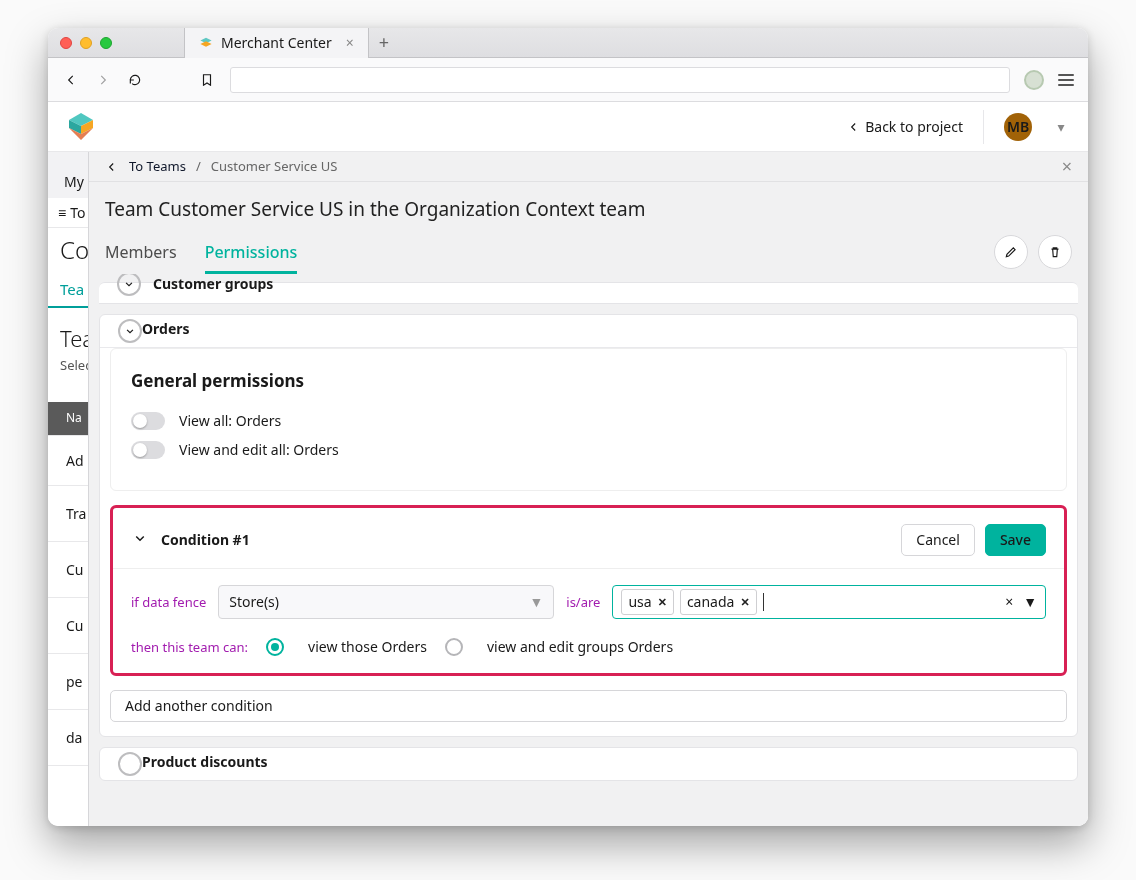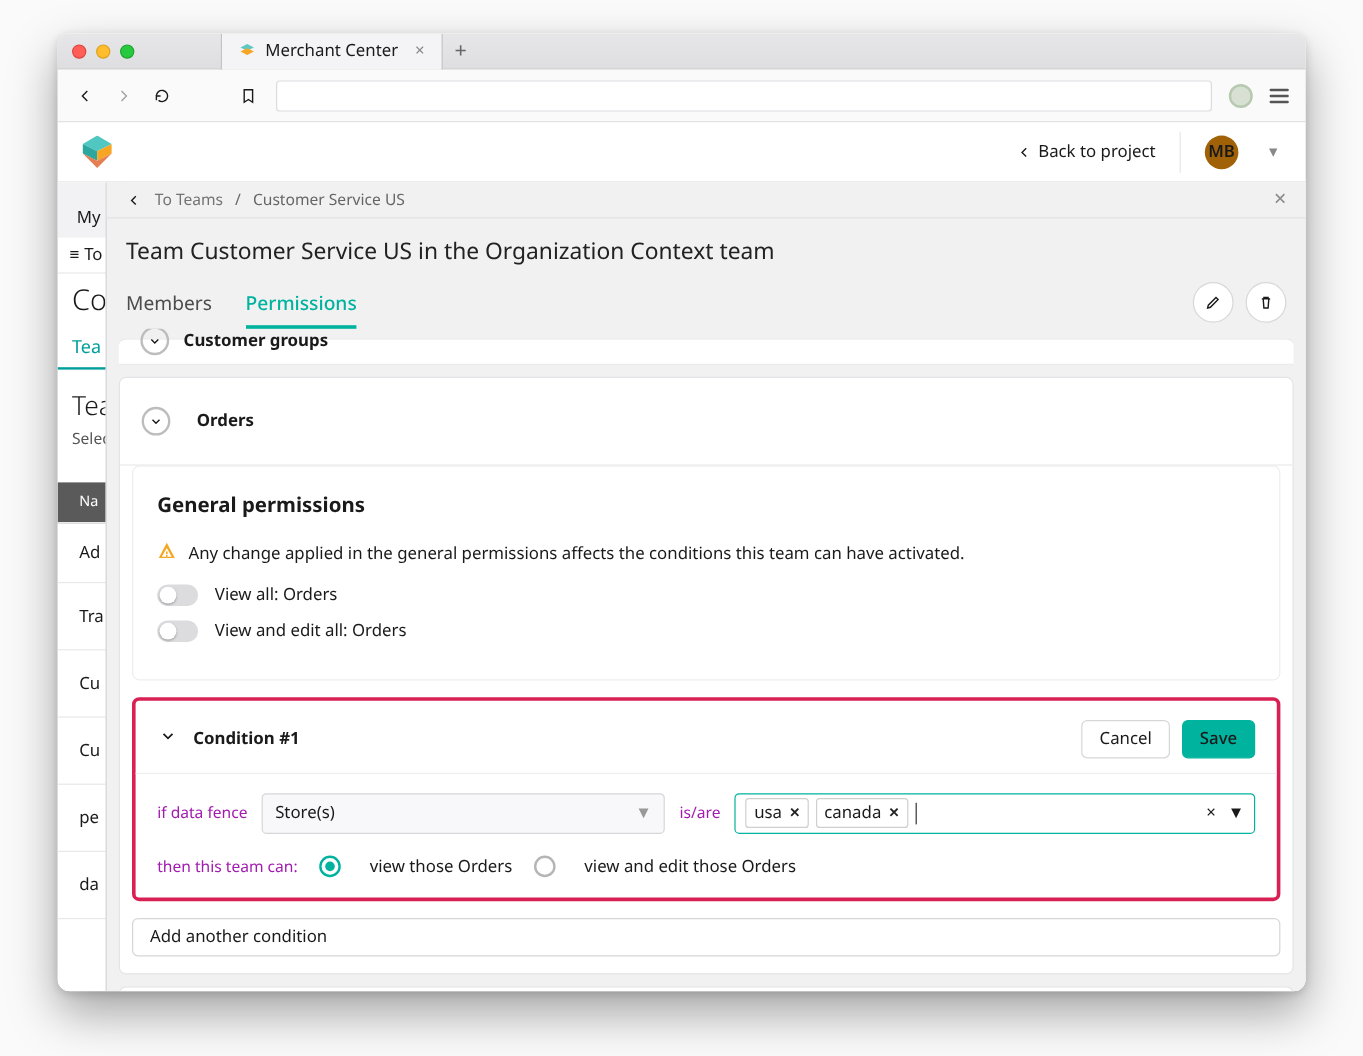--- a/index.html
+++ b/index.html
@@ -38,34 +38,34 @@
   .rightcluster{display:flex;align-items:center;gap:20px;}
 
   
   .bgpage{position:absolute;left:0;top:0;right:0;bottom:0;background:#fff;}
   .row-sliver{height:46px;border-bottom:1px solid #e8e8ea;display:flex;align-items:center;padding-left:18px;color:#4a4a4a;font-size:13px;}
   .darkcell{background:#5a5a5a;color:#fff;}
 
   
   .panel{position:absolute;left:40px;right:0;top:0;bottom:0;background:#f1f1f2;border-left:1px solid #d6d6d9;display:flex;flex-direction:column;}
   .breadcrumb{height:30px;display:flex;align-items:center;gap:10px;padding:0 16px;border-bottom:1px solid #e1e1e3;background:#f1f1f2;}
-  .breadcrumb a{color:#737373;font-size:13px;}
+  .breadcrumb a{color:#0f172a;font-size:13px;}
   .breadcrumb .sep,.breadcrumb .cur{color:#666;font-size:13px;}
   .panel-close{margin-left:auto;color:#8a8a8a;font-size:18px;}
   .panel-head{padding:14px 16px 0;}
   .panel-title{font-size:19px;font-weight:400;color:#222;}
   .tabs-row{display:flex;gap:28px;margin-top:18px;position:relative;}
   .tabs-row .tabbtn{font-size:16px;color:#4c4c4c;padding-bottom:8px;}
   .tabs-row .tabbtn.active{color:#00b39e;border-bottom:3px solid #00b39e;font-weight:500;}
   .head-actions{position:absolute;right:0;top:-6px;display:flex;gap:10px;}
   .circle-btn{width:34px;height:34px;border-radius:50%;background:#fff;border:1px solid #d8d8db;display:flex;align-items:center;justify-content:center;color:#333;}
 
   .panel-body{flex:1;overflow:hidden;padding:8px 10px 0;}
   .card{background:#fff;border:1px solid #e4e4e7;border-radius:6px;margin-bottom:10px;}
-  .section-head{display:flex;align-items:center;gap:22px;padding:24px 18px;font-weight:700;font-size:15px;}
+  .section-head{display:flex;align-items:flex-start;gap:0;padding:4px 18px;font-weight:700;font-size:15px;}
   .section-head.border{border-bottom:1px solid #e9e9ec;}
   .chev-circ{width:24px;height:24px;border-radius:50%;border:2px solid #bdbdbf;display:flex;align-items:center;justify-content:center;color:#8d8d8f;}
   .prev-stub{height:22px;display:flex;align-items:center;gap:12px;padding:0 18px 18px;border-bottom:1px solid #e4e4e7;border-radius:6px 6px 0 0;font-weight:700;font-size:15px;background:#fff;margin-bottom:10px; border-top:1px solid #e4e4e7;}
 
   .subcard{margin:0 10px 14px;border:1px solid #eee;border-radius:6px;padding:20px;background:#fff;}
   .subcard h3{font-size:17px;font-weight:700;margin-bottom:18px;}
   .warn-row{display:flex;align-items:center;gap:10px;font-size:13px;color:#444;margin-bottom:14px;}
   .warn-ic{color:#f5a623;}
   .toggle-row{display:flex;align-items:center;gap:14px;font-size:14px;color:#333;margin:10px 0;}
   .toggle{width:34px;height:18px;border-radius:10px;background:#dcdcdf;position:relative;}
@@ -270,28 +270,20 @@
               <span class="chev-circ">
                   <svg class="ic" viewBox="0 0 24 24">
                     <polyline points="7,10 12,15 17,10"></polyline>
                   </svg>
                 </span>
               <span>Orders</span>
             </div>
 
             <div class="subcard">
               <h3>General permissions</h3>
-              <div class="warn-row">
-                <span class="warn-ic">
-                  <svg width="16" height="16" viewBox="0 0 24 24" fill="#f5a623">
-                      <path d="M12 2 2 21h20L12 2zm0 6.5 6.2 11H5.8L12 8.5zM11 13h2v3h-2v-3zm0 4h2v2h-2v-2z"></path>
-                    </svg>
-                </span>
-                <span>Any change applied in the general permissions affects the conditions this team can have activated.</span>
-              </div>
               <div class="toggle-row">
                 <span class="toggle"></span>
                 <span>View all: Orders</span>
               </div>
               <div class="toggle-row">
                 <span class="toggle"></span>
                 <span>View and edit all: Orders</span>
               </div>
             </div>
 
@@ -339,21 +331,21 @@
               </div>
 
               <div class="row2">
                 <span class="lbl">then this team can:</span>
                 <label class="opt">
                   <span class="radio checked"></span>
                   <span>view those Orders</span>
                 </label>
                 <label class="opt">
                   <span class="radio"></span>
-                  <span>view and edit those Orders</span>
+                  <span>view and edit groups Orders</span>
                 </label>
               </div>
             </div>
 
             <div class="addcond">
               <div class="btn">
                   <span>Add another condition</span>
                 </div>
             </div>
           </div>

